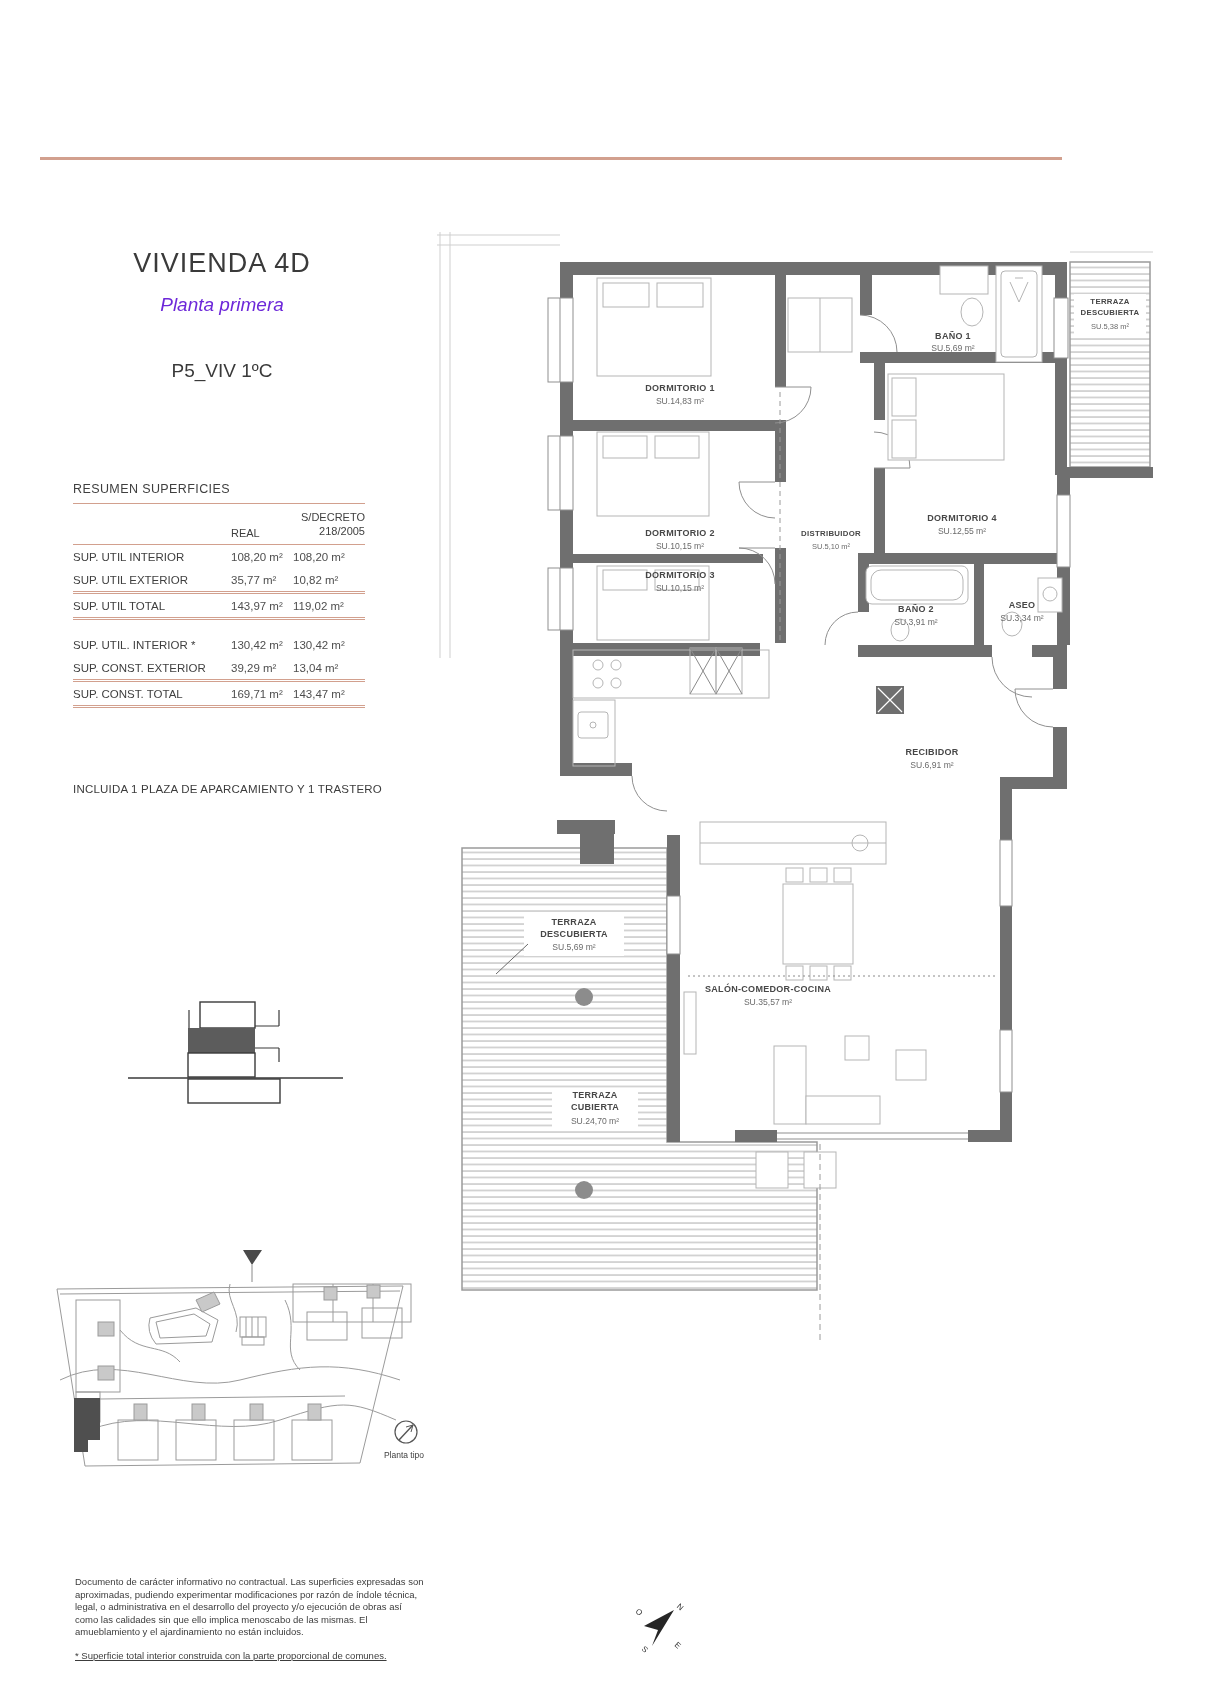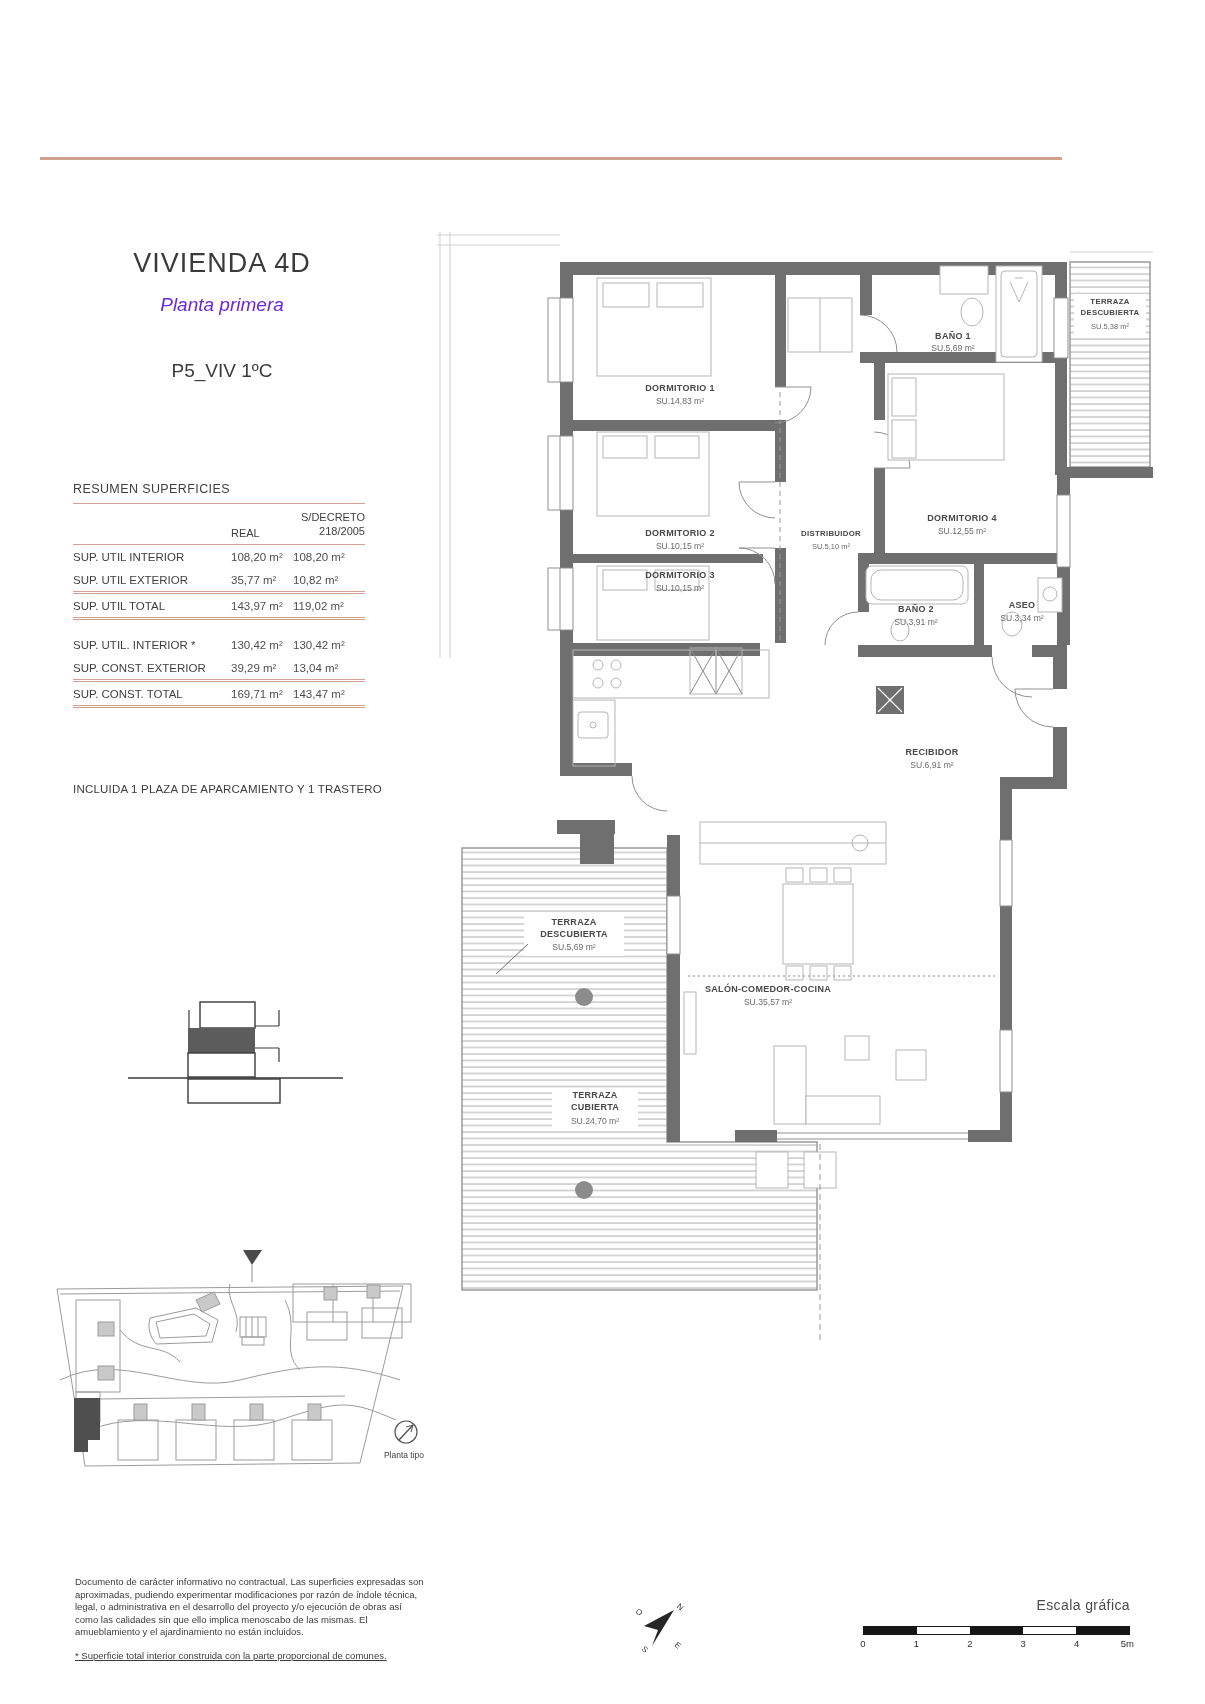--- a/index.html
+++ b/index.html
@@ -376,35 +376,17 @@
   </svg>
 
   <svg style="left:618px;top:1592px;" width="76" height="76" viewBox="618 1592 76 76">
     <polygon points="674,1610 644,1626 658,1630 652,1646" fill="#262626"></polygon>
     <text x="681" y="1610" font-size="8" fill="#333" text-anchor="middle" transform="rotate(42 681 1606)">N</text>
     <text x="640" y="1615" font-size="8" fill="#333" text-anchor="middle" transform="rotate(42 640 1611)">O</text>
     <text x="645" y="1652" font-size="8" fill="#333" text-anchor="middle" transform="rotate(42 645 1649)">S</text>
     <text x="678" y="1648" font-size="8" fill="#333" text-anchor="middle" transform="rotate(42 678 1645)">E</text>
   </svg>
 
-  <div class="scale-wrap">
-    <div class="scale-title">Escala gráfica</div>
-    <div class="scale-bar">
-      <div class="sb-b"></div>
-      <div class="sb-w"></div>
-      <div class="sb-b"></div>
-      <div class="sb-w"></div>
-      <div class="sb-b"></div>
-    </div>
-    <div class="scale-ticks">
-      <span style="left:0%">0</span>
-      <span style="left:20%">1</span>
-      <span style="left:40%">2</span>
-      <span style="left:60%">3</span>
-      <span style="left:80%">4</span>
-      <span style="left:99%">5m</span>
-    </div>
-  </div>
 
   <div class="disclaimer">Documento de carácter informativo no contractual. Las superficies expresadas son aproximadas, pudiendo experimentar modificaciones por razón de índole técnica, legal, o administrativa en el desarrollo del proyecto y/o ejecución de obras así como las calidades sin que ello implica menoscabo de las mismas. El amueblamiento y el ajardinamiento no están incluidos.</div>
   <div class="footnote">* Superficie total interior construida con la parte proporcional de comunes.</div>
 
 </div>
 
 </body></html>

